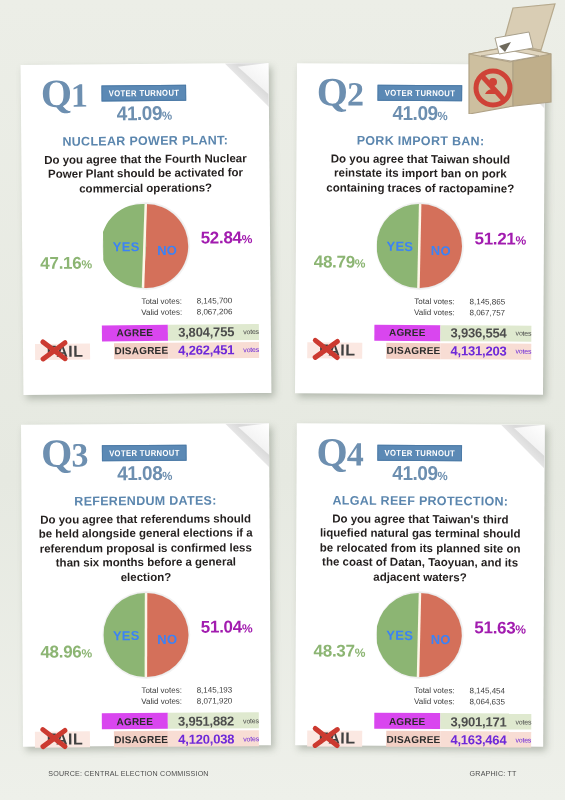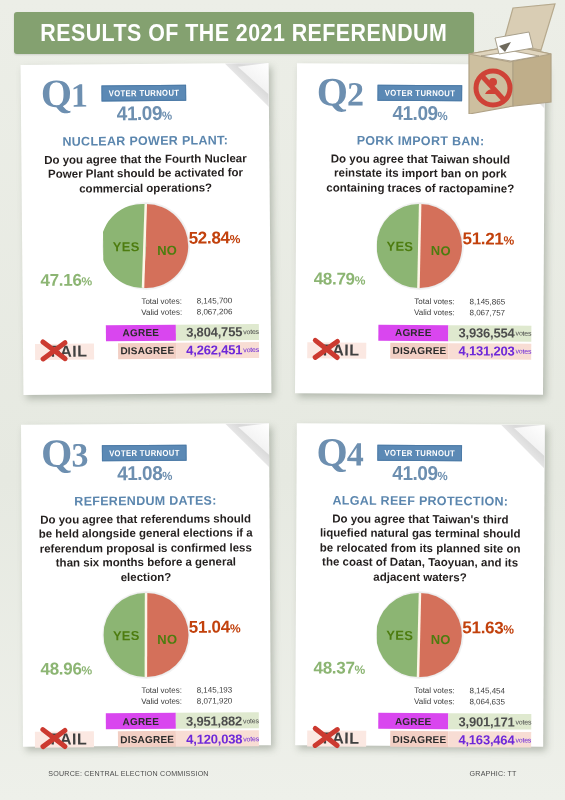--- a/index.html
+++ b/index.html
@@ -127,39 +127,38 @@
   .pie {
     position: absolute; left: 50%; top: 0;
     transform: translateX(-50%);
     width: 86px; height: 86px;
     border-radius: 50%;
     box-shadow: 0 0 0 1px rgba(0,0,0,.05);
   }
   .pie svg { display: block; }
   .pie-lbl {
     position: absolute;
-    color: #4d7c0f;
+    color: #3b82f6;
     font-family: "Liberation Sans Narrow","Liberation Sans",sans-serif;
     font-size: 13px; font-weight: bold;
     letter-spacing: .3px;
   }
   .pie-lbl.yes { left: 50%; top: 36px; transform: translateX(-50%) translateX(-20px); }
   .pie-lbl.no  { left: 50%; top: 40px; transform: translateX(-50%) translateX(21px); }
 
   .pct-left {
     position: absolute; left: 6px; top: 50px;
     color: #8cb573;
     font-family: "Liberation Sans Narrow","Liberation Sans",sans-serif;
     font-size: 17px; font-weight: bold;
     letter-spacing: -.3px;
-    margin-top: 17px;
   }
   .pct-right {
-    position: absolute; right: 18px; top: 26px;
-    color: #c2410c;
+    position: absolute; right: 6px; top: 26px;
+    color: #a21caf;
     font-family: "Liberation Sans Narrow","Liberation Sans",sans-serif;
     font-size: 17px; font-weight: bold;
     letter-spacing: -.3px;
   }
   .pct-left .s, .pct-right .s { font-size: 12px; }
 
   
   .totals {
     margin-top: 2px;
     text-align: right;
@@ -177,21 +176,21 @@
   .res-row { display: flex; align-items: stretch; height: 16px; margin-bottom: 2px; }
   .res-spacer { width: 72px; }
   .res-tag {
     width: 72px;
     display: flex; align-items: center; justify-content: center;
     font-family: "Liberation Sans Narrow","Liberation Sans",sans-serif;
     font-size: 10px; font-weight: bold; letter-spacing: .2px;
   }
   .res-val {
     flex: 1;
-    display: flex; align-items: center; gap: 1px;
+    display: flex; align-items: center; gap: 9px;
     padding-left: 10px;
     font-family: "Liberation Sans Narrow","Liberation Sans",sans-serif;
     font-size: 13px; font-weight: bold; letter-spacing: -.2px;
   }
   .res-val .unit { font-size: 7px; font-weight: normal; }
 
   .agree .res-tag { background: #d946ef; color: #2b2b2b; }
   .agree .res-val { background: #dfe9cf; color: #4d4d4d; }
   .disagree .res-tag { background: #f2cfc4; color: #2b2b2b; margin-left: 24px; }
   .disagree .res-val { background: #f8ddd4; color: #6d28d9; }
@@ -223,23 +222,20 @@
     font-size: 7.5px; letter-spacing: .2px;
     color: #4d4d4d;
     transform: scaleX(.95);
   }
 </style>
 </head>
 <body>
 
 <div class="page">
 
-  <div class="header-bar">
-    <div class="header-title">RESULTS OF THE 2021 REFERENDUM</div>
-  </div>
 
   <div class="ballot-box">
     <svg viewBox="0 0 108 112" width="108" height="112">
 
       <polygon points="58,6 100,2 86,48 48,42" fill="#d9cdb4" stroke="#b6a98d" stroke-width="1.2"></polygon>
       <polygon points="48,42 86,48 80,58 42,52" fill="#c4b696" stroke="#b6a98d" stroke-width="1"></polygon>
 
       <polygon points="14,52 58,44 58,104 14,112" fill="#cdbf9f" stroke="#b0a286" stroke-width="1.2"></polygon>
       <polygon points="58,44 96,52 96,100 58,104" fill="#bfae8a" stroke="#b0a286" stroke-width="1.2"></polygon>
       <polygon points="14,52 58,44 96,52 55,60" fill="#e0d5be" stroke="#b0a286" stroke-width="1.2"></polygon>

